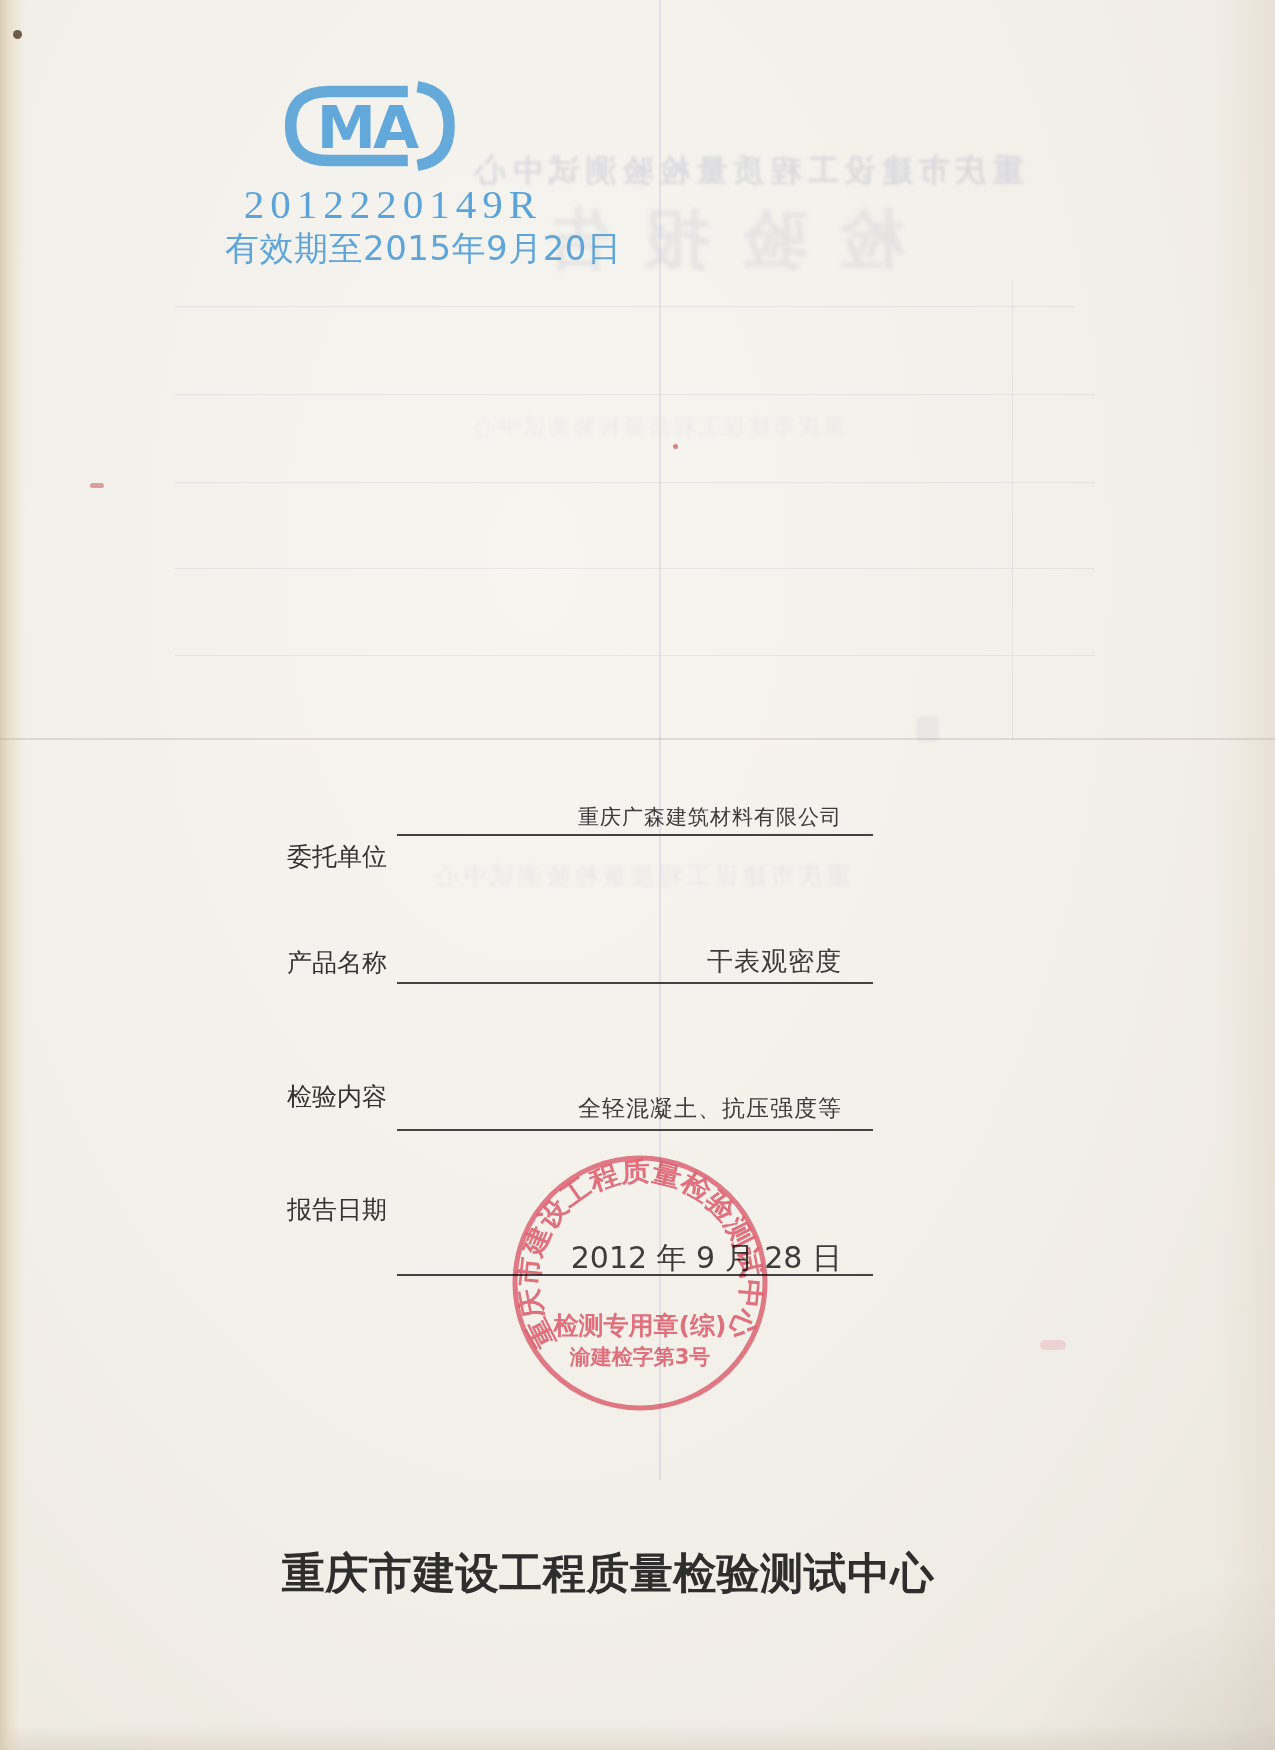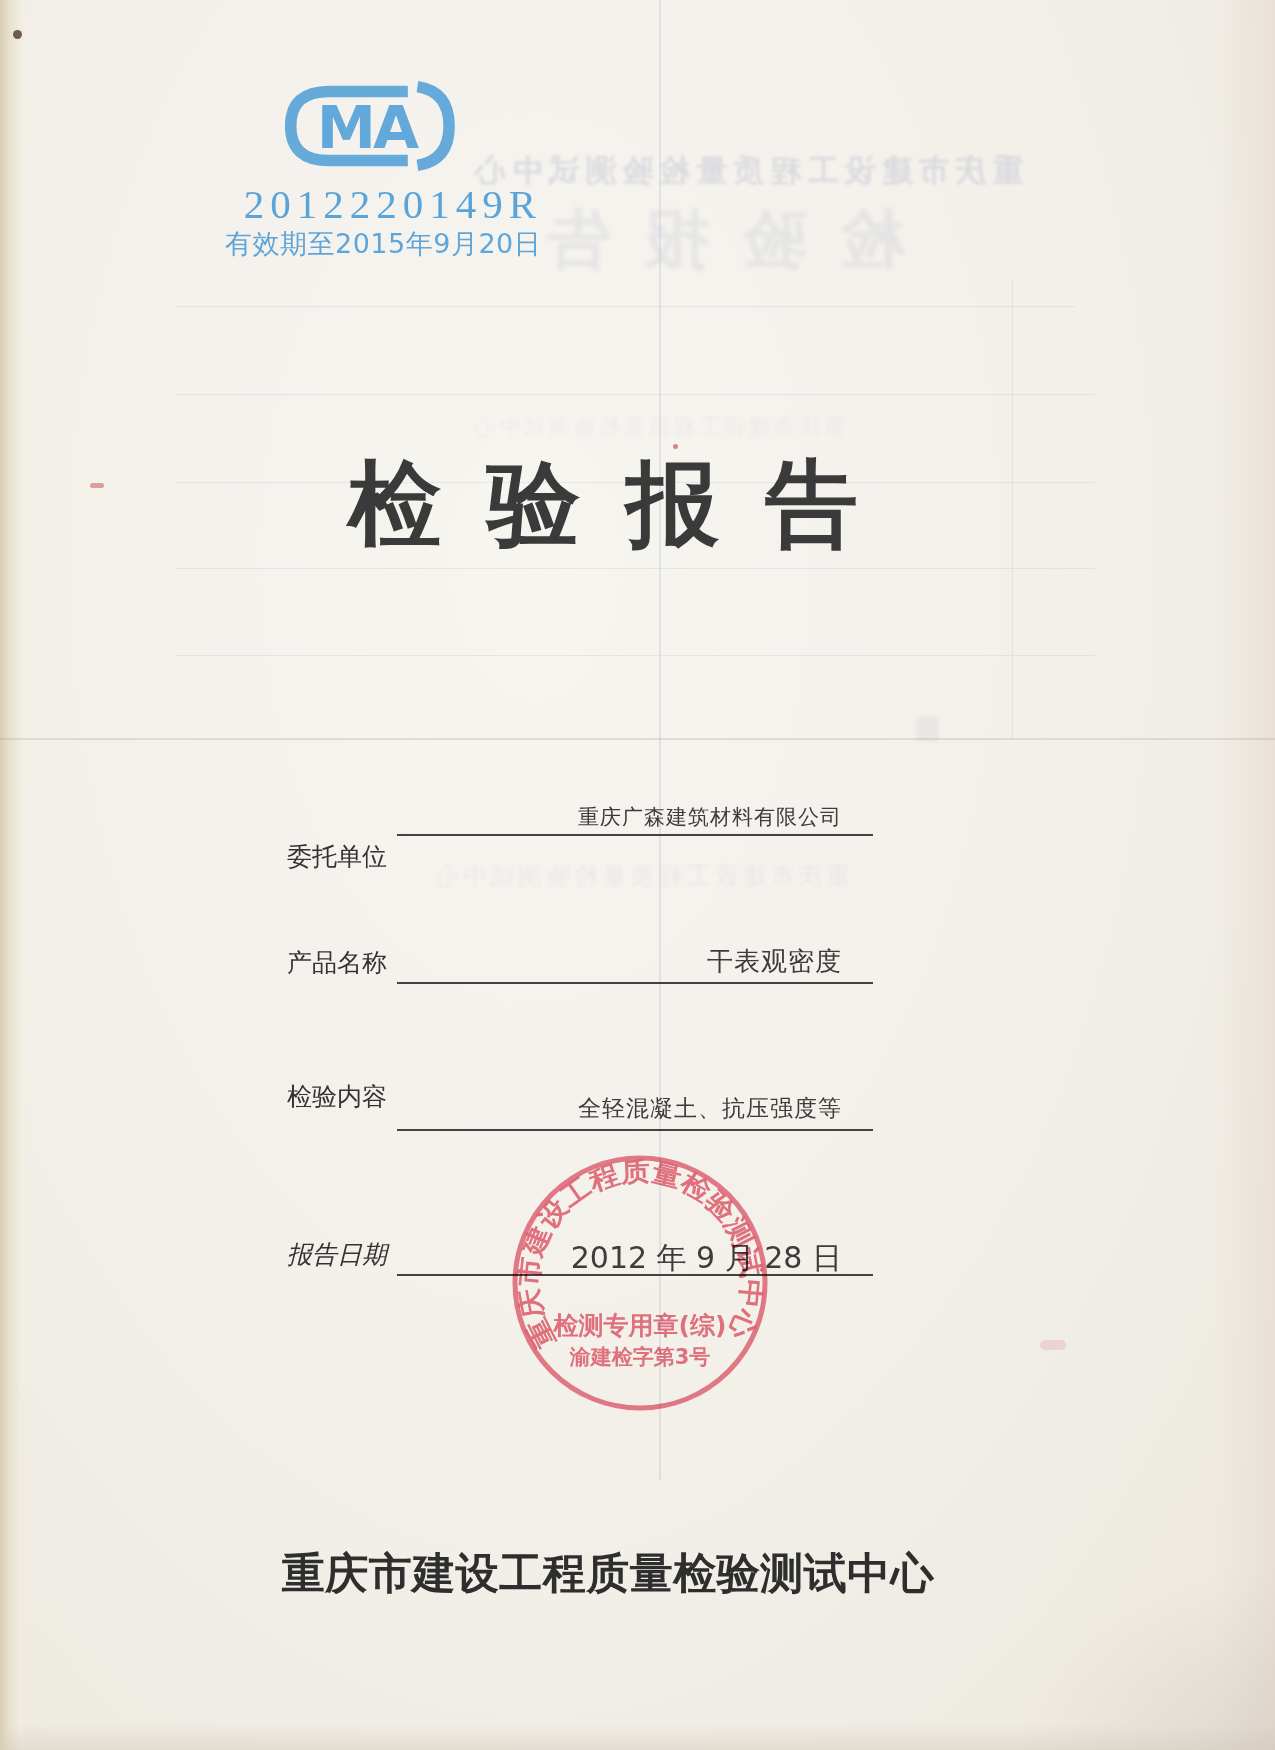--- a/index.html
+++ b/index.html
@@ -61,21 +61,21 @@
 
   
   .cma{position:absolute;left:198px;top:78px;width:360px;color:#4e9ed8;}
   .cma-logo{position:absolute;left:72px;top:0;}
   .cma-num{
     position:absolute;left:24px;top:102px;width:320px;
     font-family:"Liberation Serif",serif;font-size:41px;letter-spacing:6px;
     color:#4e9ed8;opacity:0.92;white-space:nowrap;text-align:right;
   }
   .cma-valid{
-    position:absolute;left:27px;top:148px;font-size:27px;color:#4e9ed8;
+    position:absolute;left:27px;top:148px;font-size:34px;color:#4e9ed8;
     opacity:0.9;white-space:nowrap;letter-spacing:0.5px;
   }
 
   
   .report-no{position:absolute;left:796px;top:284px;white-space:nowrap;color:#4a4a4a;}
   .report-no .sym{font-family:"Liberation Serif",serif;font-size:40px;vertical-align:-4px;}
   .report-no .val{font-family:"Liberation Serif",serif;font-size:28px;letter-spacing:0.5px;margin-left:22px;color:#555;}
 
   
   .doc-title{
@@ -84,21 +84,21 @@
     white-space:nowrap;line-height:1;
   }
 
   
   .field-label{position:absolute;left:287px;font-size:25px;color:#333;white-space:nowrap;}
   .field-value{position:absolute;left:372px;width:470px;text-align:right;color:#3c3c3c;white-space:nowrap;}
   .field-line{position:absolute;left:397px;width:476px;height:2px;background:#424242;}
   .r1 .field-label{top:799px;margin-top:41px;} .r1 .field-value{top:803px;font-size:21px;letter-spacing:1px;} .r1 .field-line{top:834px;}
   .r2 .field-label{top:946px;} .r2 .field-value{top:944px;font-size:26px;letter-spacing:1px;} .r2 .field-line{top:982px;}
   .r3 .field-label{top:1080px;} .r3 .field-value{top:1093px;font-size:23px;letter-spacing:1px;} .r3 .field-line{top:1129px;}
-  .r4 .field-label{top:1238px;font-style:italic;} .r4 .field-value{top:1238px;font-size:30px;} .r4 .field-line{top:1274px;}
+  .r4 .field-label{top:1193px;} .r4 .field-value{top:1238px;font-size:30px;} .r4 .field-line{top:1274px;}
 
   
   .red-stamp{
     position:absolute;left:505px;top:1148px;
     mix-blend-mode:multiply;opacity:0.88;pointer-events:none;
   }
 
   
   .footer-org{
     position:absolute;left:188px;top:1545px;width:840px;text-align:center;
@@ -139,21 +139,20 @@
         <path d="M 142 14 L 60 14 Q 20 14 20 50 Q 20 86 60 86 L 142 86"></path>
         <path d="M 152 9 Q 185 14 185 50 Q 185 86 152 91"></path>
       </g>
       <text x="99" y="73" text-anchor="middle" font-size="62" font-weight="800" letter-spacing="-3" fill="#4e9ed8" opacity="0.88" font-family="&quot;DejaVu Sans&quot;,sans-serif">MA</text>
     </svg>
     <div class="cma-num">2012220149R</div>
     <div class="cma-valid">有效期至2015年9月20日</div>
   </div>
 
 
-  <div class="doc-title">检验报告</div>
 
   <div class="field r1">
     <div class="field-label">委托单位</div>
     <div class="field-value">重庆广森建筑材料有限公司</div>
     <div class="field-line"></div>
   </div>
   <div class="field r2">
     <div class="field-label">产品名称</div>
     <div class="field-value">干表观密度</div>
     <div class="field-line"></div>

